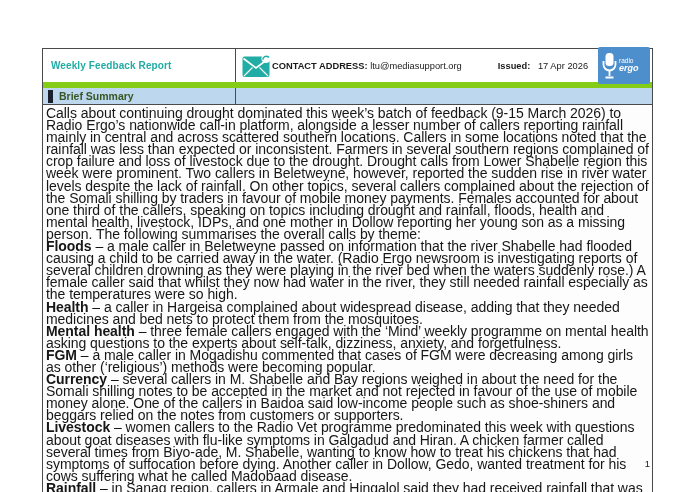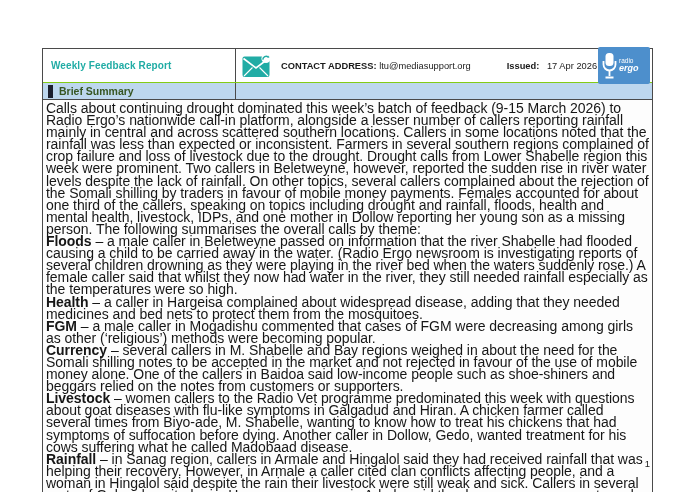--- a/index.html
+++ b/index.html
@@ -1,26 +1,26 @@
 <!DOCTYPE html>
 <html style="--accent-teal: #21ACA5; --band-blue: #BDD7EE; --section-green: #375623; --logo-blue: #4D8FCC;"><head>
 <meta charset="utf-8">
 <style>
   html,body{margin:0;padding:0;background:#ffffff;}
   .canvas{position:relative;width:696px;height:492px;background:#ffffff;overflow:hidden;
           font-family:"Liberation Sans",sans-serif;color:#1a1a1a;}
   .doc{position:absolute;left:42px;top:48px;width:611px;box-sizing:border-box;
        border:1.5px solid #4a4a4a;background:#fdfdfd;}
-  .header-row{display:flex;height:33px;border-bottom:1px solid #84cc16;background:#fff;}
+  .header-row{display:flex;height:33px;border-bottom:6px solid #84cc16;background:#fff;}
   .cell-left{width:193px;border-right:1px solid #4a4a4a;box-sizing:border-box;
              display:flex;align-items:center;padding-left:8px;}
   .cell-right{flex:1;position:relative;display:flex;align-items:center;}
   .report-title{font-size:10px;font-weight:bold;color:var(--accent-teal,#21ACA5);letter-spacing:0.1px;}
   .envelope{margin-left:6px;flex:0 0 auto;}
-  .contact{font-size:9.3px;margin-left:9px;white-space:nowrap;}
+  .contact{font-size:9.3px;white-space:nowrap;}
   .contact .lbl{font-weight:600;}
   .issued{font-size:9.3px;margin-left:36px;white-space:nowrap;}
   .issued .lbl{font-weight:600;margin-right:5px;}
   .logo{position:absolute;right:2px;top:-2px;width:52px;height:37px;border-radius:2px;
         background:var(--logo-blue,#4D8FCC);display:flex;align-items:center;padding-left:4px;
         box-sizing:border-box;z-index:2;}
   .logo-text{display:flex;flex-direction:column;line-height:1;color:#fff;margin-left:2px;}
   .logo-text .l1{font-size:6.5px;}
   .logo-text .l2{font-size:9px;font-weight:bold;font-style:italic;}
   .section-row{display:flex;height:16px;background:var(--band-blue,#BDD7EE);border-bottom:1px solid #4a4a4a;}
@@ -81,20 +81,21 @@
         <span class="section-marker"></span>
         <span class="section-title">Brief Summary</span>
       </div>
       <div class="section-right"></div>
     </div>
 
     <div class="body-box" id="summary-body">
         <div class="para">Calls about continuing drought dominated this week’s batch of feedback (9-15 March 2026) to Radio Ergo’s nationwide call-in platform, alongside a lesser number of callers reporting rainfall mainly in central and across scattered southern locations. Callers in some locations noted that the rainfall was less than expected or inconsistent. Farmers in several southern regions complained of crop failure and loss of livestock due to the drought. Drought calls from Lower Shabelle region this week were prominent. Two callers in Beletweyne, however, reported the sudden rise in river water levels despite the lack of rainfall. On other topics, several callers complained about the rejection of the Somali shilling by traders in favour of mobile money payments. Females accounted for about one third of the callers, speaking on topics including drought and rainfall, floods, health and mental health, livestock, IDPs, and one mother in Dollow reporting her young son as a missing person. The following summarises the overall calls by theme:</div>
         <div class="para"><b>Floods</b> – a male caller in Beletweyne passed on information that the river Shabelle had flooded causing a child to be carried away in the water. (Radio Ergo newsroom is investigating reports of several children drowning as they were playing in the river bed when the waters suddenly rose.) A female caller said that whilst they now had water in the river, they still needed rainfall especially as the temperatures were so high.</div>
         <div class="para"><b>Health</b> – a caller in Hargeisa complained about widespread disease, adding that they needed medicines and bed nets to protect them from the mosquitoes.</div>
+        <div class="para"><b>Mental health</b> – three female callers engaged with the ‘Mind’ weekly programme on mental health asking questions to the experts about self-talk, dizziness, anxiety, and forgetfulness.</div>
         <div class="para"><b>FGM</b> – a male caller in Mogadishu commented that cases of FGM were decreasing among girls as other (‘religious’) methods were becoming popular.</div>
         <div class="para"><b>Currency</b> – several callers in M. Shabelle and Bay regions weighed in about the need for the Somali shilling notes to be accepted in the market and not rejected in favour of the use of mobile money alone. One of the callers in Baidoa said low-income people such as shoe-shiners and beggars relied on the notes from customers or supporters.</div>
         <div class="para"><b>Livestock</b> – women callers to the Radio Vet programme predominated this week with questions about goat diseases with flu-like symptoms in Galgadud and Hiran. A chicken farmer called several times from Biyo-ade, M. Shabelle, wanting to know how to treat his chickens that had symptoms of suffocation before dying. Another caller in Dollow, Gedo, wanted treatment for his cows suffering what he called Madobaad disease.</div>
         <div class="para"><b>Rainfall</b> – in Sanag region, callers in Armale and Hingalol said they had received rainfall that was helping their recovery. However, in Armale a caller cited clan conflicts affecting people, and a woman in Hingalol said despite the rain their livestock were still weak and sick. Callers in several parts of Galmudug cited rain. However, a woman in Adado said the downpours were scanty and only fell in scattered areas, with drought prevailing in much of the region.</div>
       </div>
   </div>
 
   <div class="pagenum">1</div>
 </div>
 

